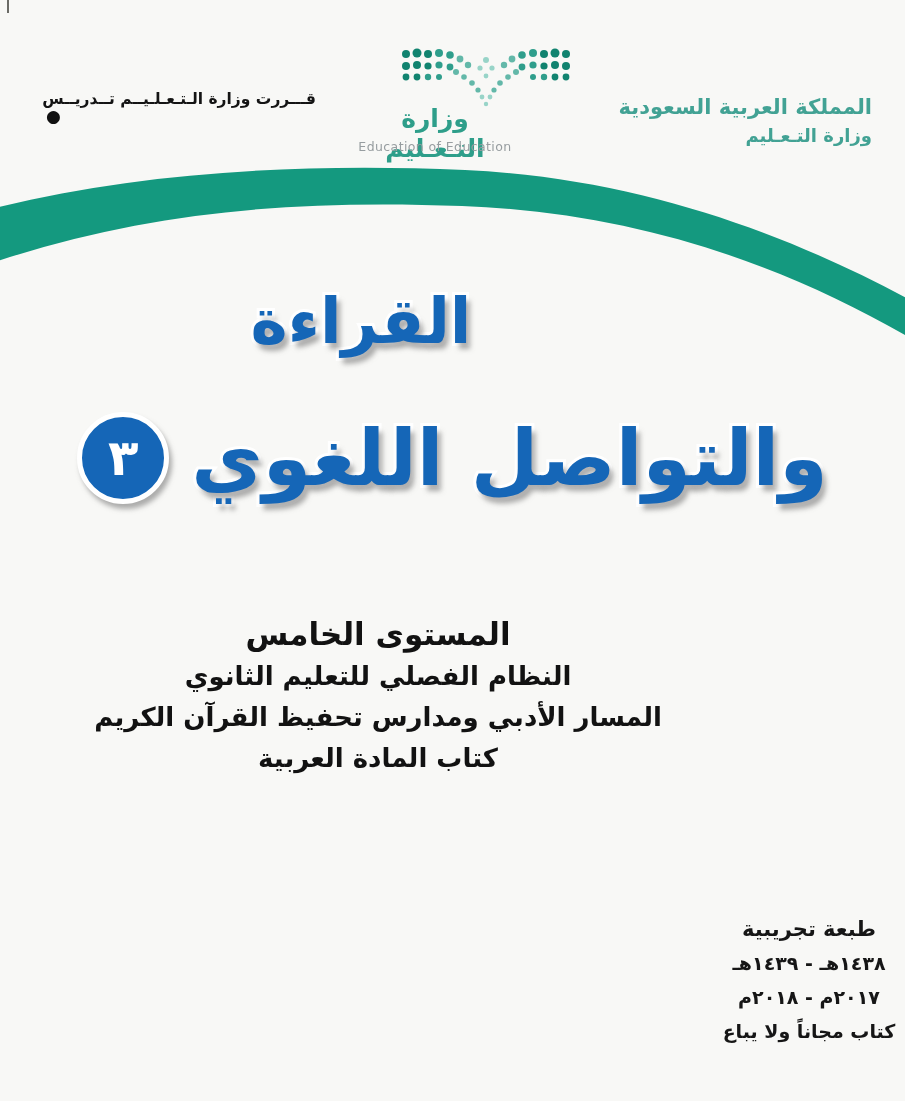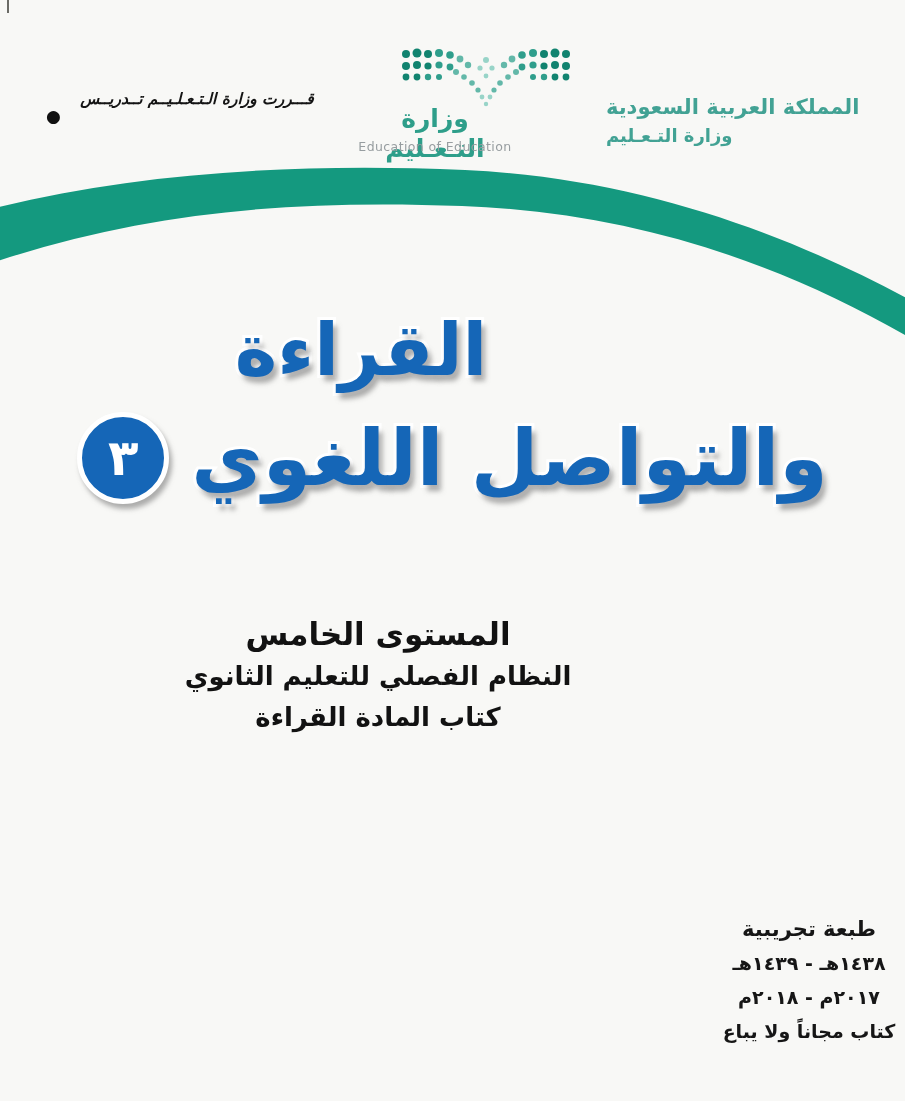--- a/index.html
+++ b/index.html
@@ -8,21 +8,21 @@
     background:#f8f8f6;
     font-family:"DejaVu Sans","Liberation Sans",sans-serif;
   }
   .abs{position:absolute;}
 
   
   .corner-mark{left:7px;top:0;width:2px;height:13px;background:#6b6b66;}
 
   
   .decree{left:36px;top:86px;width:292px;direction:rtl;}
-  .decree-lines{margin-right:4px;margin-left:34px;text-align:justify;font-style:italic;}
+  .decree-lines{margin-right:12px;margin-left:34px;text-align:justify;}
   .decree-line{
     color:#141414;font-weight:bold;font-size:15.5px;line-height:27px;
     letter-spacing:.5px;white-space:nowrap;text-align:center;display:block;
   }
   .decree-bullet{
     left:10px;top:22px;font-size:17px;color:#111;line-height:17px;
   }
 
   
   .moe-logo{left:332px;top:42px;width:250px;height:125px;}
@@ -30,34 +30,33 @@
   .moe-wordmark{
     position:absolute;left:18px;top:62px;width:170px;text-align:center;
     color:#2e9e8a;font-weight:bold;font-size:25px;direction:rtl;line-height:30px;
   }
   .moe-english{
     position:absolute;left:18px;top:97px;width:170px;text-align:center;
     color:#979da0;font-size:12.5px;letter-spacing:.4px;
   }
 
   
-  .kingdom{left:606px;top:92px;width:266px;text-align:left;direction:rtl;color:#42a294;}
+  .kingdom{left:606px;top:92px;width:266px;text-align:right;direction:rtl;color:#42a294;}
   .kingdom-line1{font-size:21px;font-weight:bold;line-height:30px;}
   .kingdom-line2{font-size:18px;font-weight:bold;line-height:28px;letter-spacing:1px;}
 
   
   .swoosh{left:0;top:0;width:905px;height:400px;pointer-events:none;}
 
   
   .title-line1{
     left:0;top:262px;width:722px;text-align:center;direction:rtl;
-    font-size:72px;font-weight:bold;color:#1566b7;line-height:120px;
+    font-size:63px;font-weight:bold;color:#1566b7;line-height:120px;
     -webkit-text-stroke:6px #ffffff;paint-order:stroke fill;
     text-shadow:4px 6px 5px rgba(110,110,110,.55);
-    margin-top:28px;
   }
   .title-row{
     left:0;top:398px;width:905px;height:120px;
     display:flex;align-items:center;justify-content:center;gap:22px;
   }
   .title-line2{
     direction:rtl;font-size:78px;font-weight:bold;color:#1566b7;line-height:110px;
     -webkit-text-stroke:6px #ffffff;paint-order:stroke fill;
     text-shadow:4px 6px 5px rgba(110,110,110,.55);
   }
@@ -163,21 +162,22 @@
 
 <div class="abs title-line1">القراءة</div>
 <div class="abs title-row">
   <div class="title-line2">والتواصل اللغوي</div>
   <div class="level-badge">٣</div>
 </div>
 
 <div class="abs subtitle">
   <div class="subtitle-line1">المستوى الخامس</div>
   <div class="subtitle-line">النظام الفصلي للتعليم الثانوي</div>
-  <div class="subtitle-line">كتاب المادة القراءة</div>
+  <div class="subtitle-line">المسار الأدبي ومدارس تحفيظ القرآن الكريم</div>
+  <div class="subtitle-line">كتاب المادة العربية</div>
 </div>
 
 <div class="abs edition">
   <div class="edition-line1">طبعة تجريبية</div>
   <div class="edition-line">١٤٣٨هـ - ١٤٣٩هـ</div>
   <div class="edition-line">٢٠١٧م - ٢٠١٨م</div>
   <div class="edition-line">كتاب مجاناً ولا يباع</div>
 </div>
 
 </body></html>

